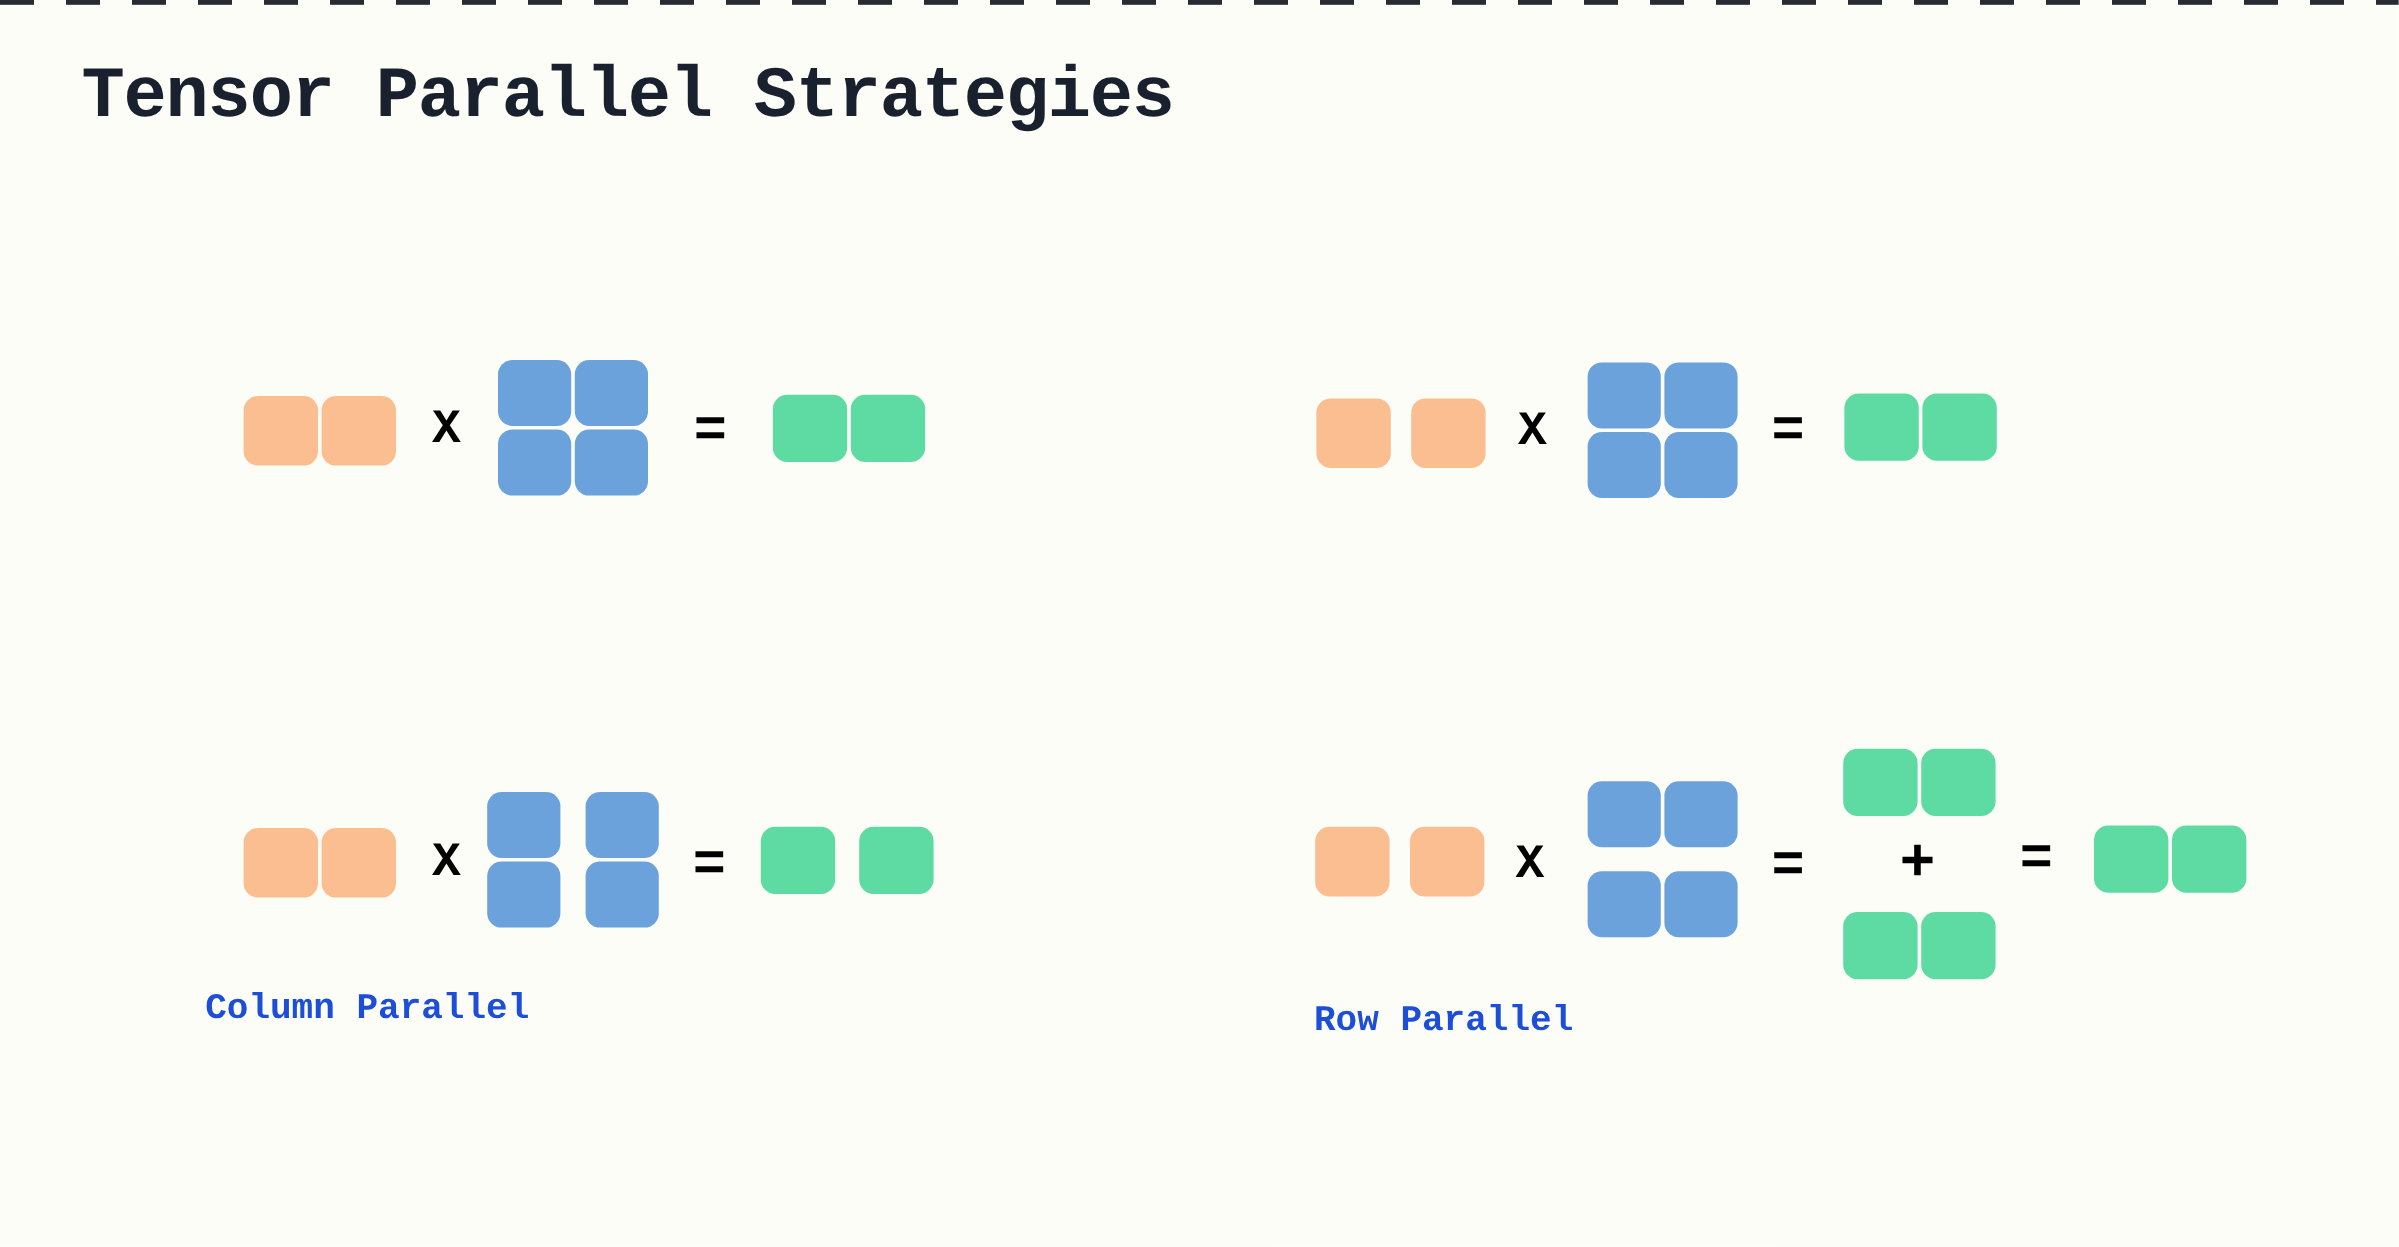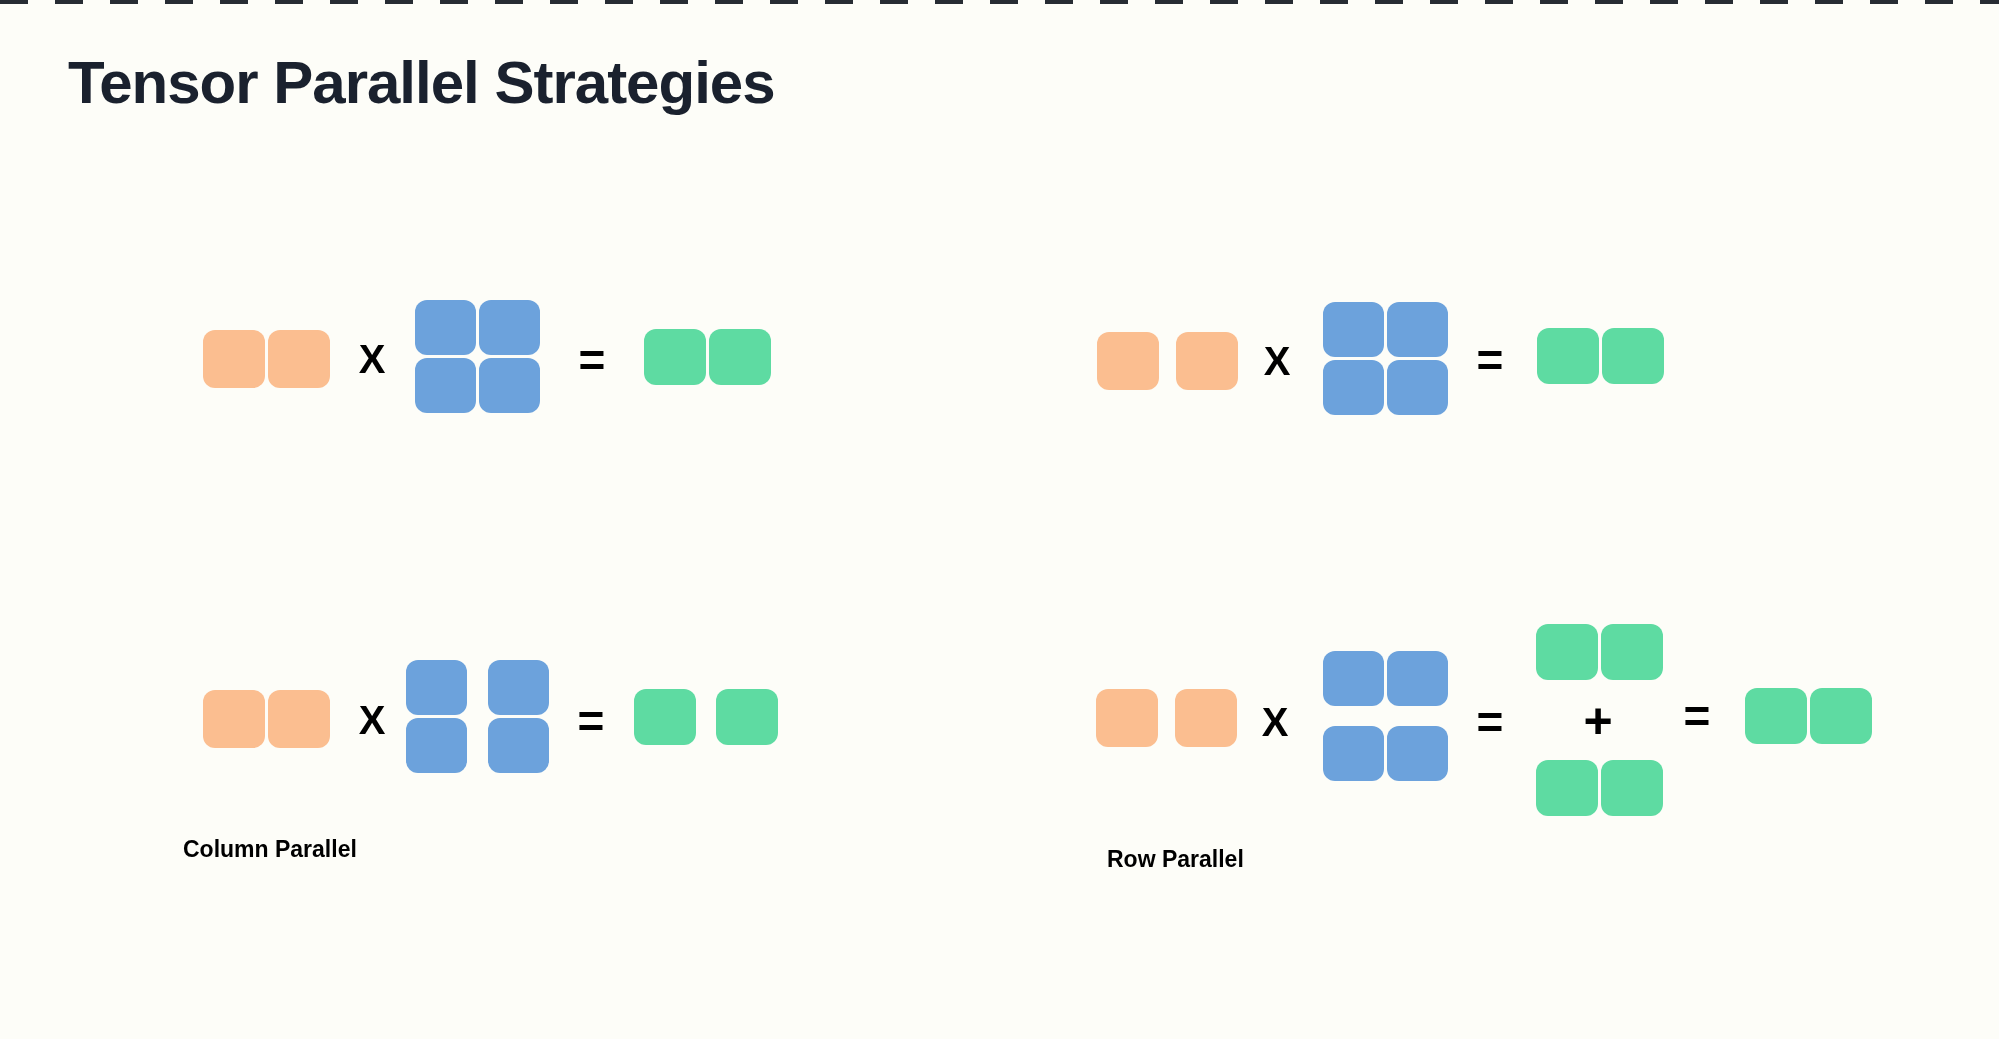--- a/index.html
+++ b/index.html
@@ -1,21 +1,21 @@
 <!DOCTYPE html>
 <html><head>
 <meta charset="utf-8">
 <style>
   html,body{margin:0;padding:0;}
   .slide{
     position:relative;
     width:1999px;height:1039px;
     background:#FDFDF8;
     overflow:hidden;
-    font-family:Liberation Sans, sans-serif;
+    font-family:Liberation Mono, monospace;
   }
   .top-strip{
     position:absolute;left:0;top:0;width:100%;height:4px;
     background:repeating-linear-gradient(90deg,#272C33 0 28px,transparent 28px 55px);
   }
   .title{
     position:absolute;left:68px;top:48px;margin:0;
     font-size:60px;font-weight:700;letter-spacing:-1px;
     color:#1A212E;white-space:nowrap;
   }
@@ -26,22 +26,22 @@
   .blue{background:#6CA2DC;}
   .green{background:#5EDBA2;}
   .op{
     position:absolute;transform:translate(-50%,-50%);
     color:#000;font-weight:700;line-height:1;white-space:nowrap;
   }
   .op.mul{font-size:40px;}
   .op.eq{font-size:46px;}
   .op.plus{font-size:50px;}
   .panel-label{
-    position:absolute;margin:12px;
-    font-size:23px;font-weight:700;color:#000000;white-space:nowrap;
+    position:absolute;margin:0;
+    font-size:30px;font-weight:700;color:#1d4ed8;white-space:nowrap;
   }
 </style>
 </head>
 <body>
 
 <div class="slide">
 
   <div class="top-strip"></div>
 
   <h1 class="title">Tensor Parallel Strategies</h1>

